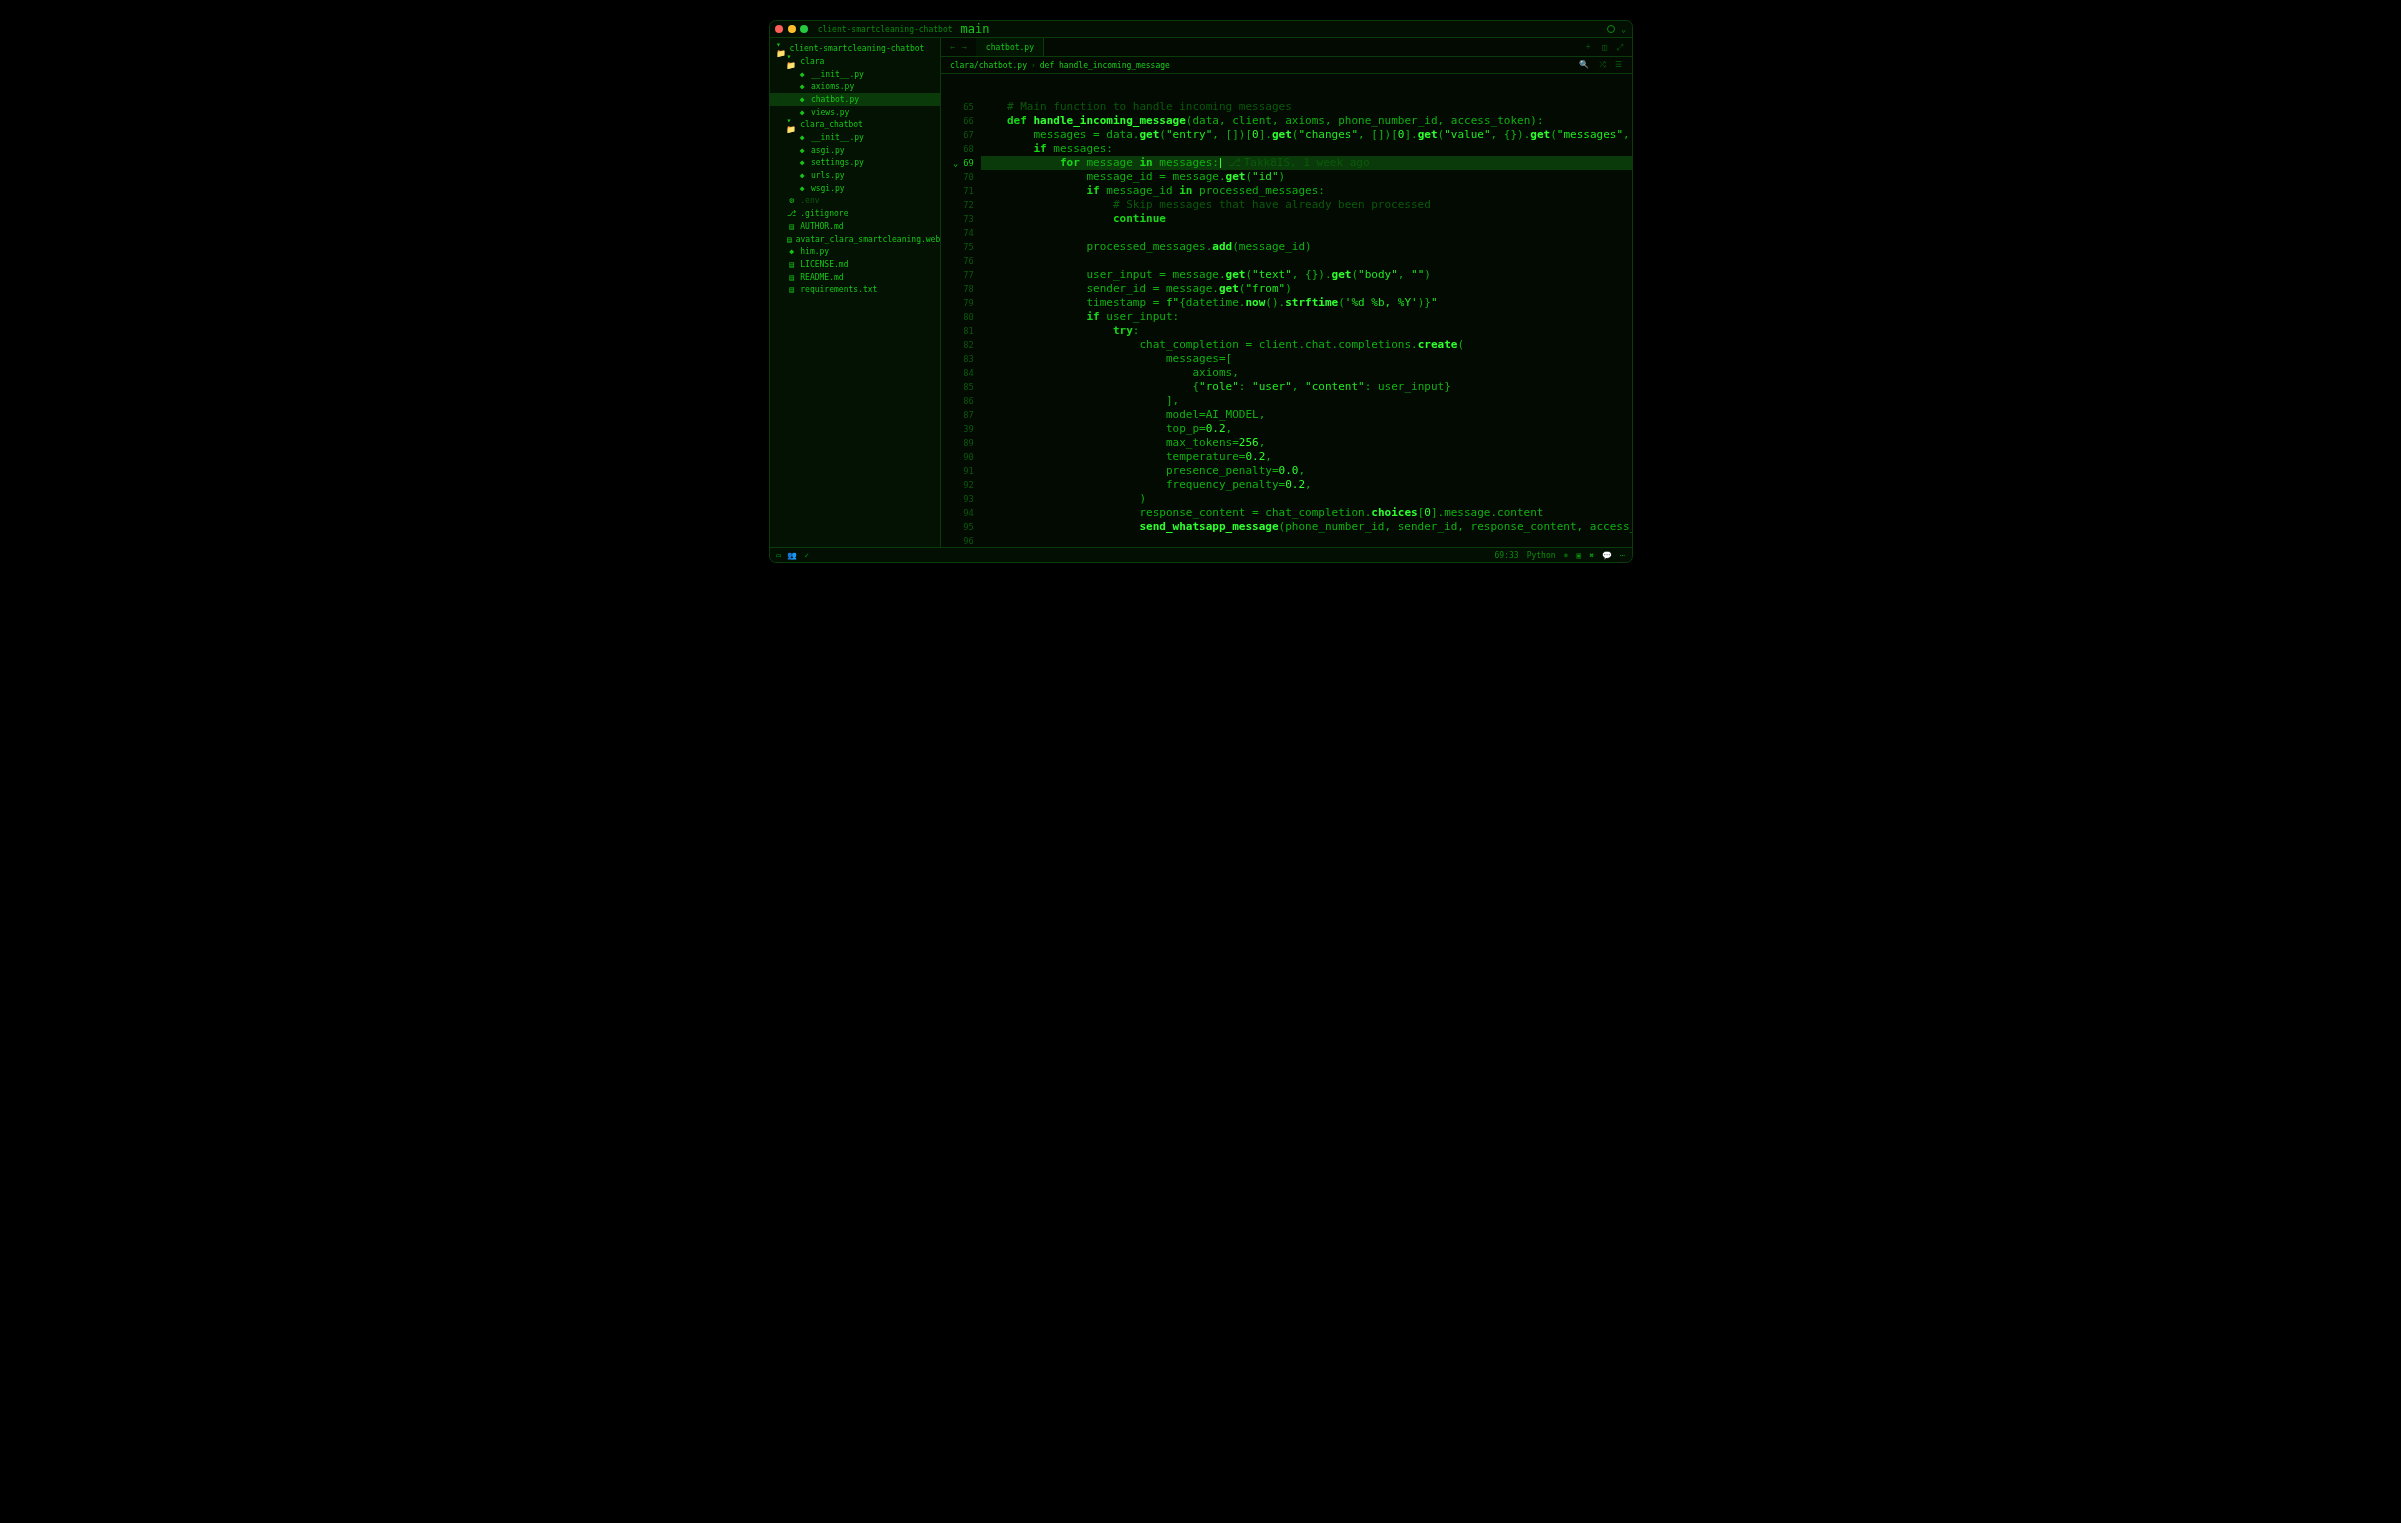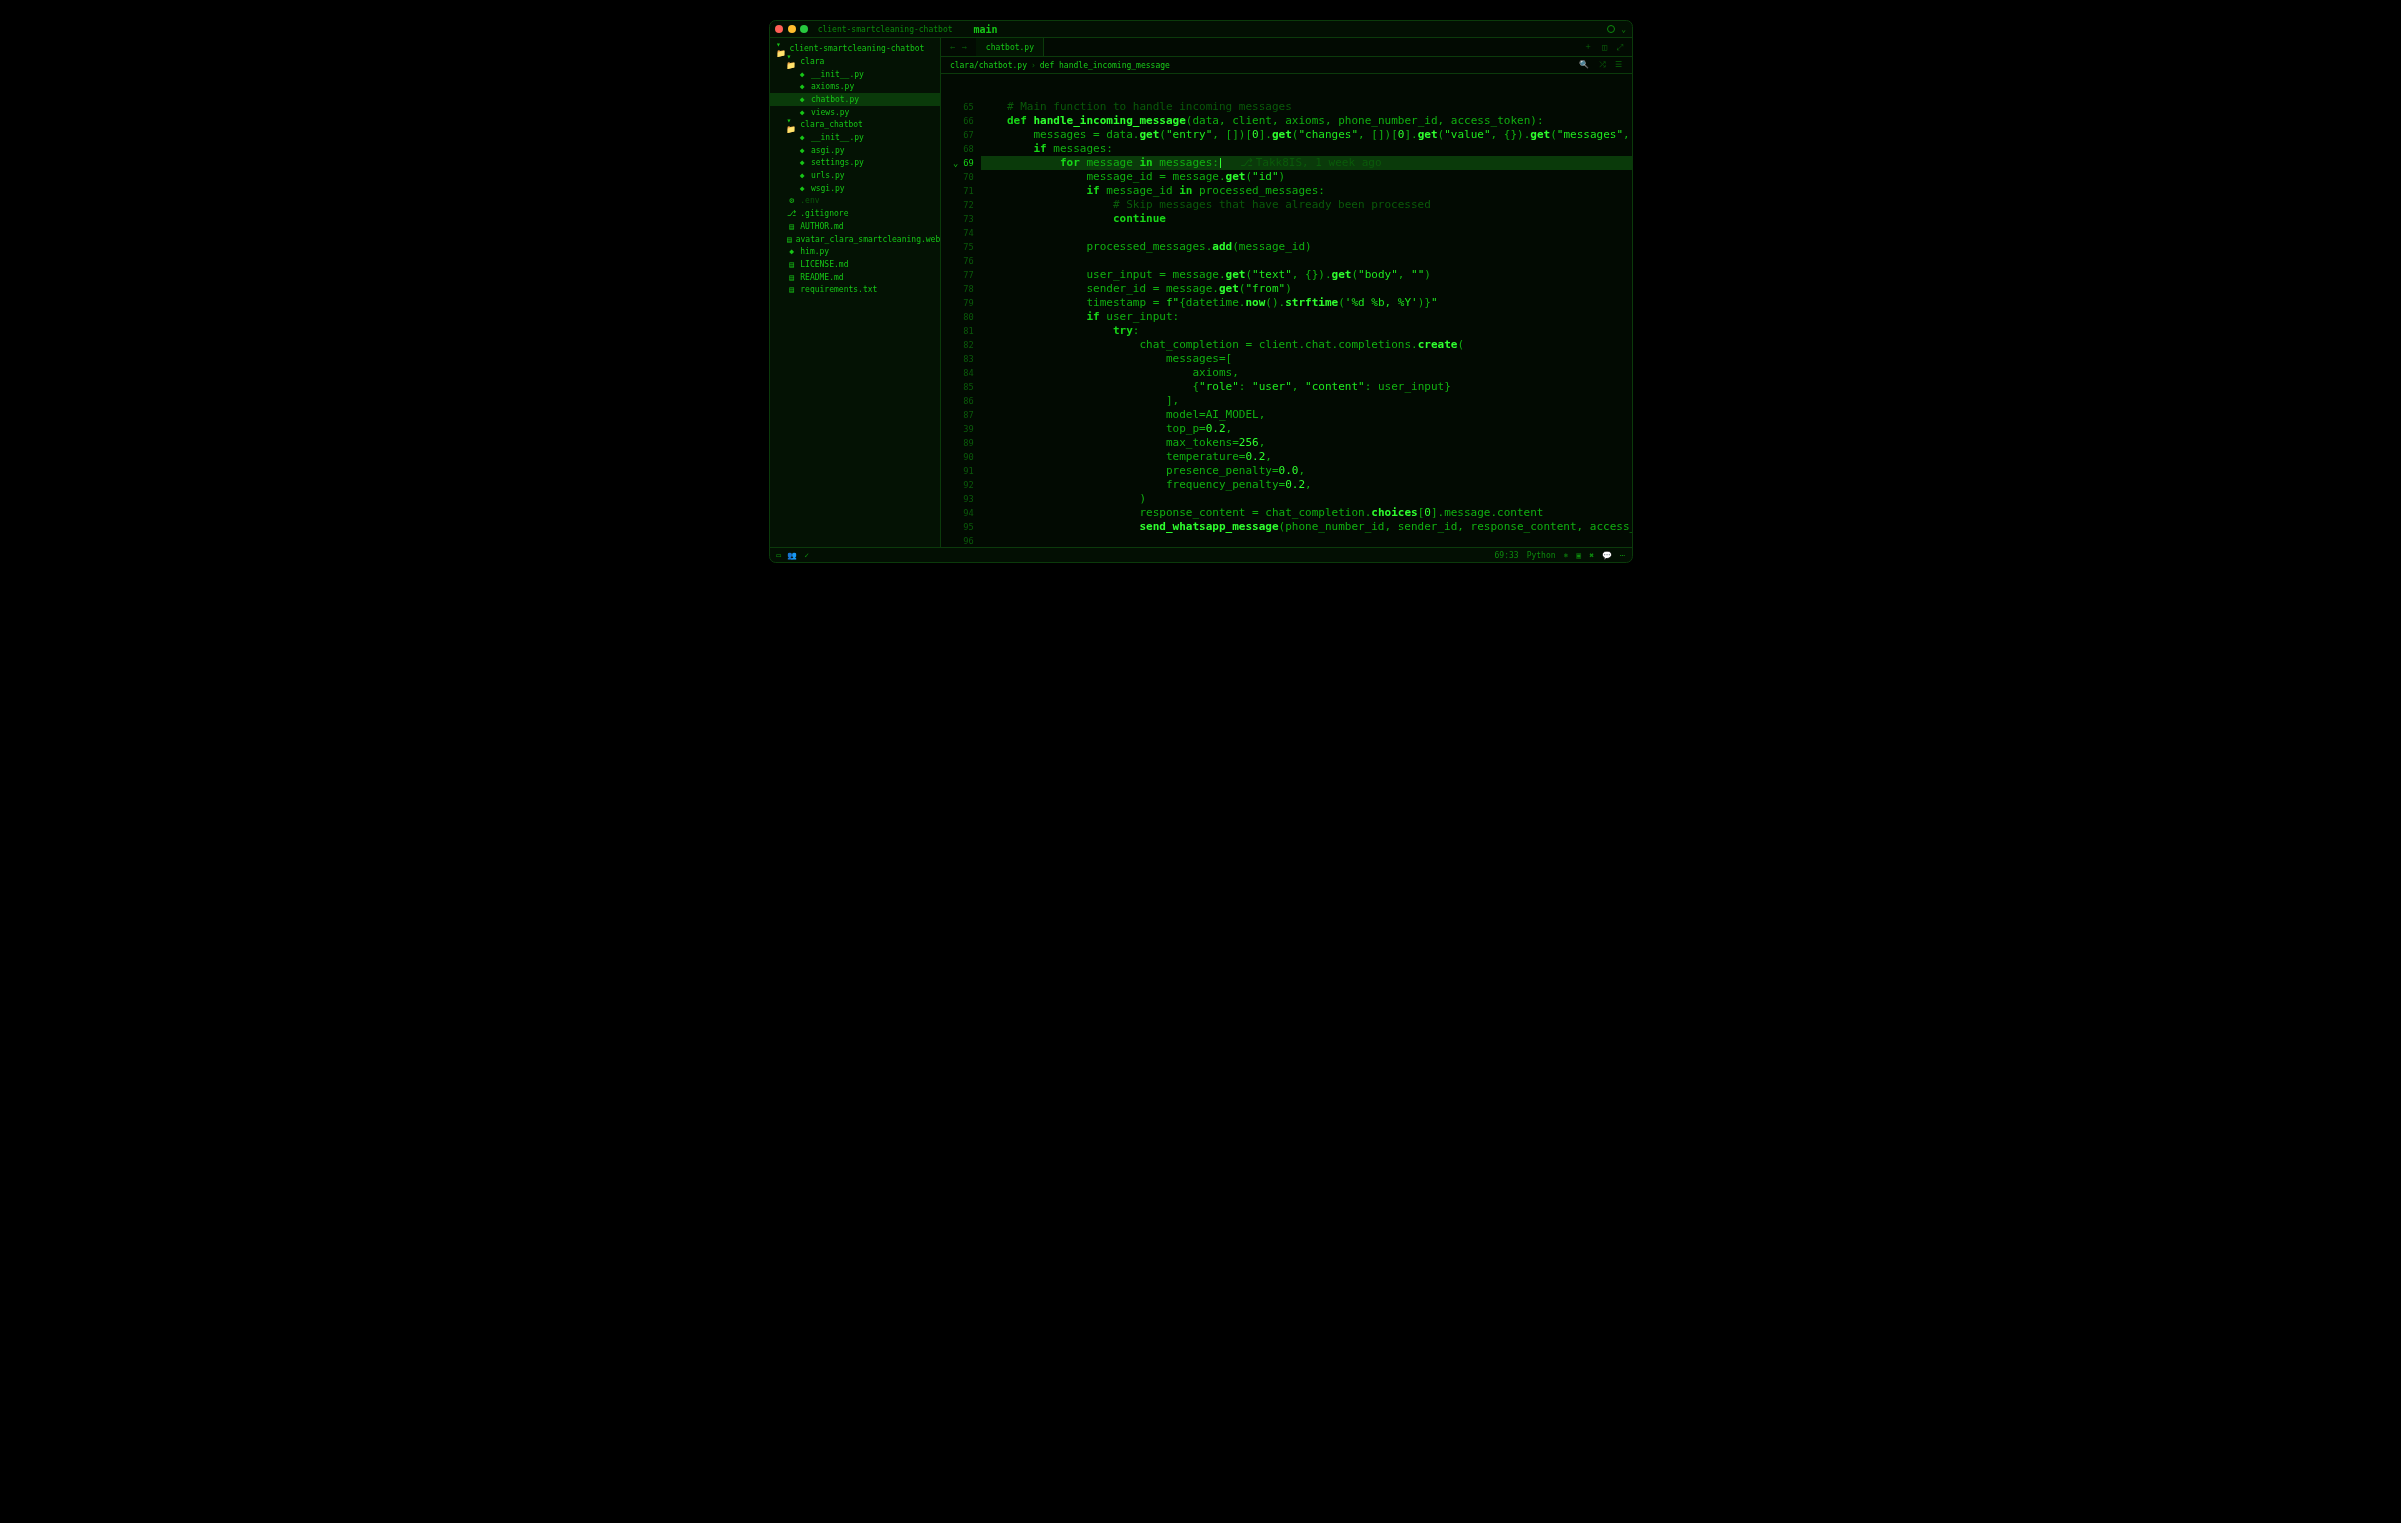--- a/index.html
+++ b/index.html
@@ -29,21 +29,21 @@
   align-items: center;
   padding: 0 5.4px;
   border-bottom: 0.7px solid #0b3a0b;
 }
 .traffic { display: flex; gap: 4.7px; margin-right: 9.4px; }
 .dot { width: 8px; height: 8px; border-radius: 50%; }
 .dot.r { background: #ff5f56; }
 .dot.y { background: #ffbd2e; }
 .dot.g { background: #27c93f; }
 .titlebar .title { color: #0d8a0d; font-size: 8px; }
-.titlebar .branch { color: #16c616; margin-left: 21px; font-size: 10px; font-weight: bold;}
+.titlebar .branch { color: #16c616; margin-left: 8px; font-size: 12px;}
 .titlebar .right { margin-left: auto; display:flex; gap:6.7px; align-items:center; }
 .ring { width: 8px; height: 8px; border: 1px solid #0d8a0d; border-radius: 50%; display:inline-block; }
 .chev { color: #0d8a0d; font-size: 8px; }
 
 .body { display: flex; height: 509px; }
 
 
 .sidebar {
   width: 171px;
   flex-shrink: 0;
@@ -120,21 +120,21 @@
 
 .c-cm { color: #0a5a0a; }          
 .c-kw { color: #18d818; font-weight: bold; }  
 .c-fn { color: #2fff2f; font-weight: bold; }  
 .c-id { color: #11b011; }          
 .c-op { color: #11b011; }
 .c-pn { color: #11b011; }          
 .c-st { color: #1fe81f; }          
 .c-nm { color: #2fff2f; }          
 .c-ca { color: #2fff2f; font-weight:bold; } 
-.c-blame { color: #0a5a0a; padding-left: 20px; }
+.c-blame { color: #0a5a0a; padding-left: 8px; }
 .c-blame .bicon { margin-right:2.7px; }
 .cursor {
   display:inline-block;
   width: 0.7px; height: 10px;
   background:#2fff2f;
   vertical-align: middle;
   margin-left:0.7px;
 }
 
 

